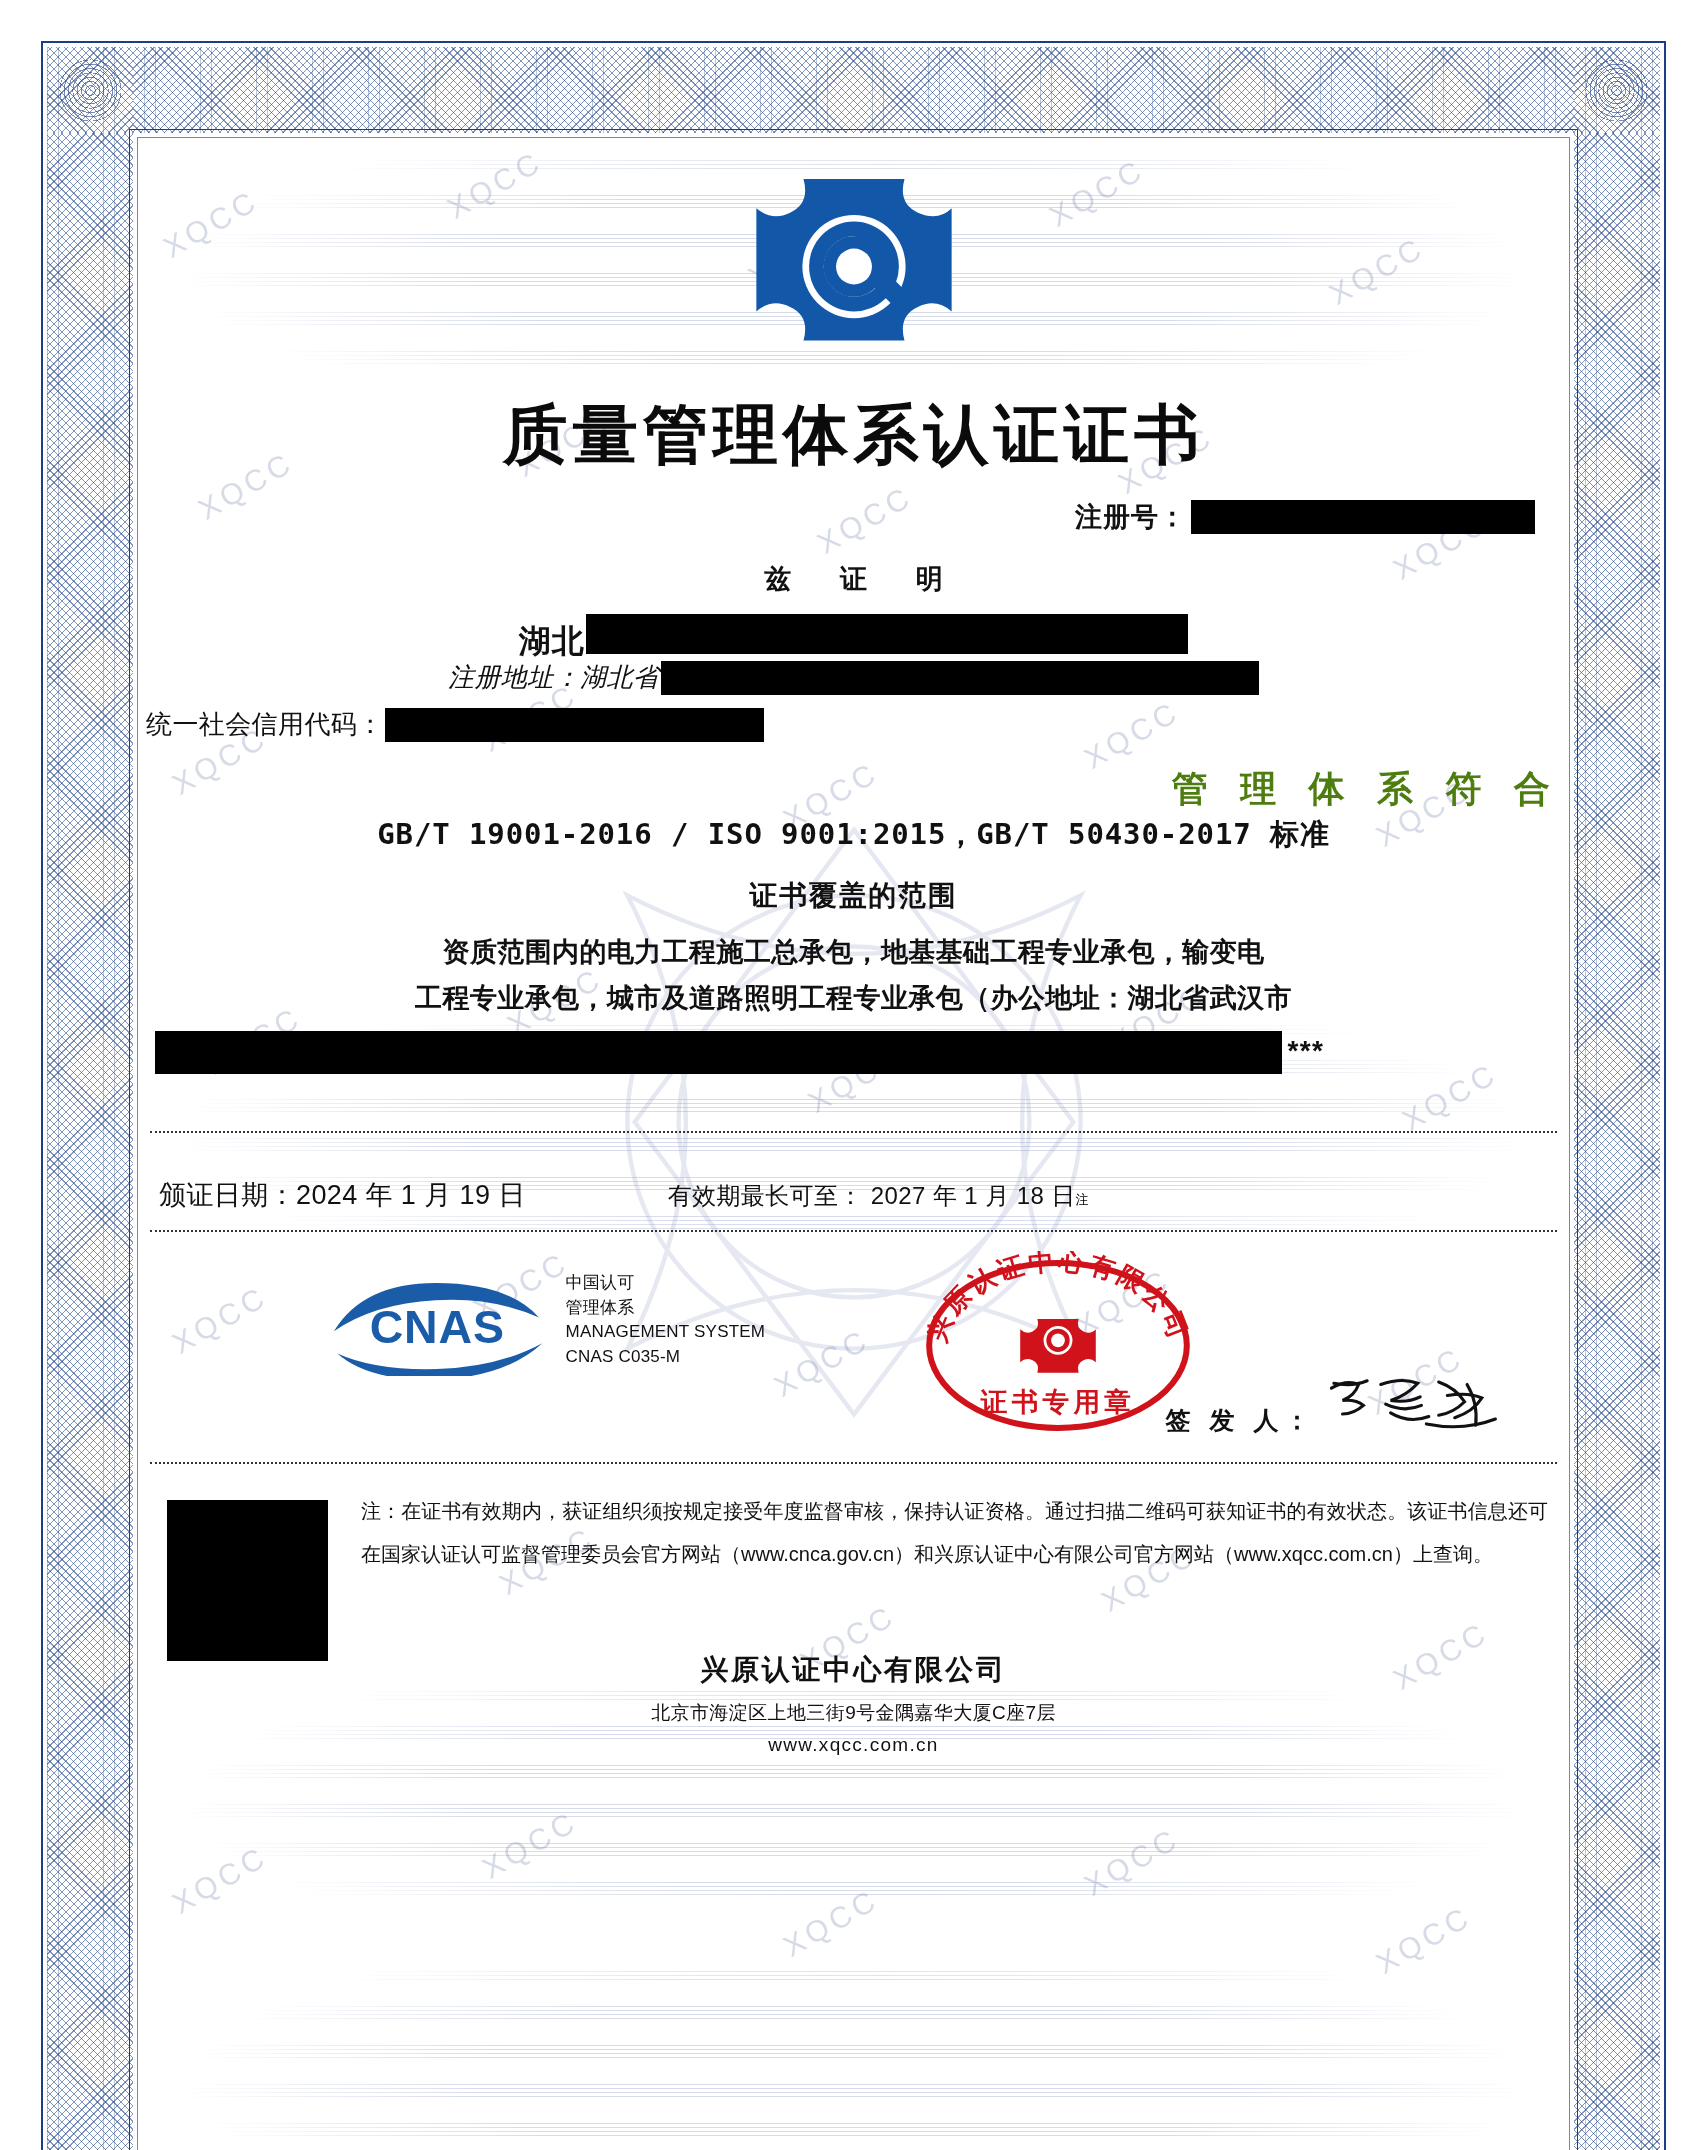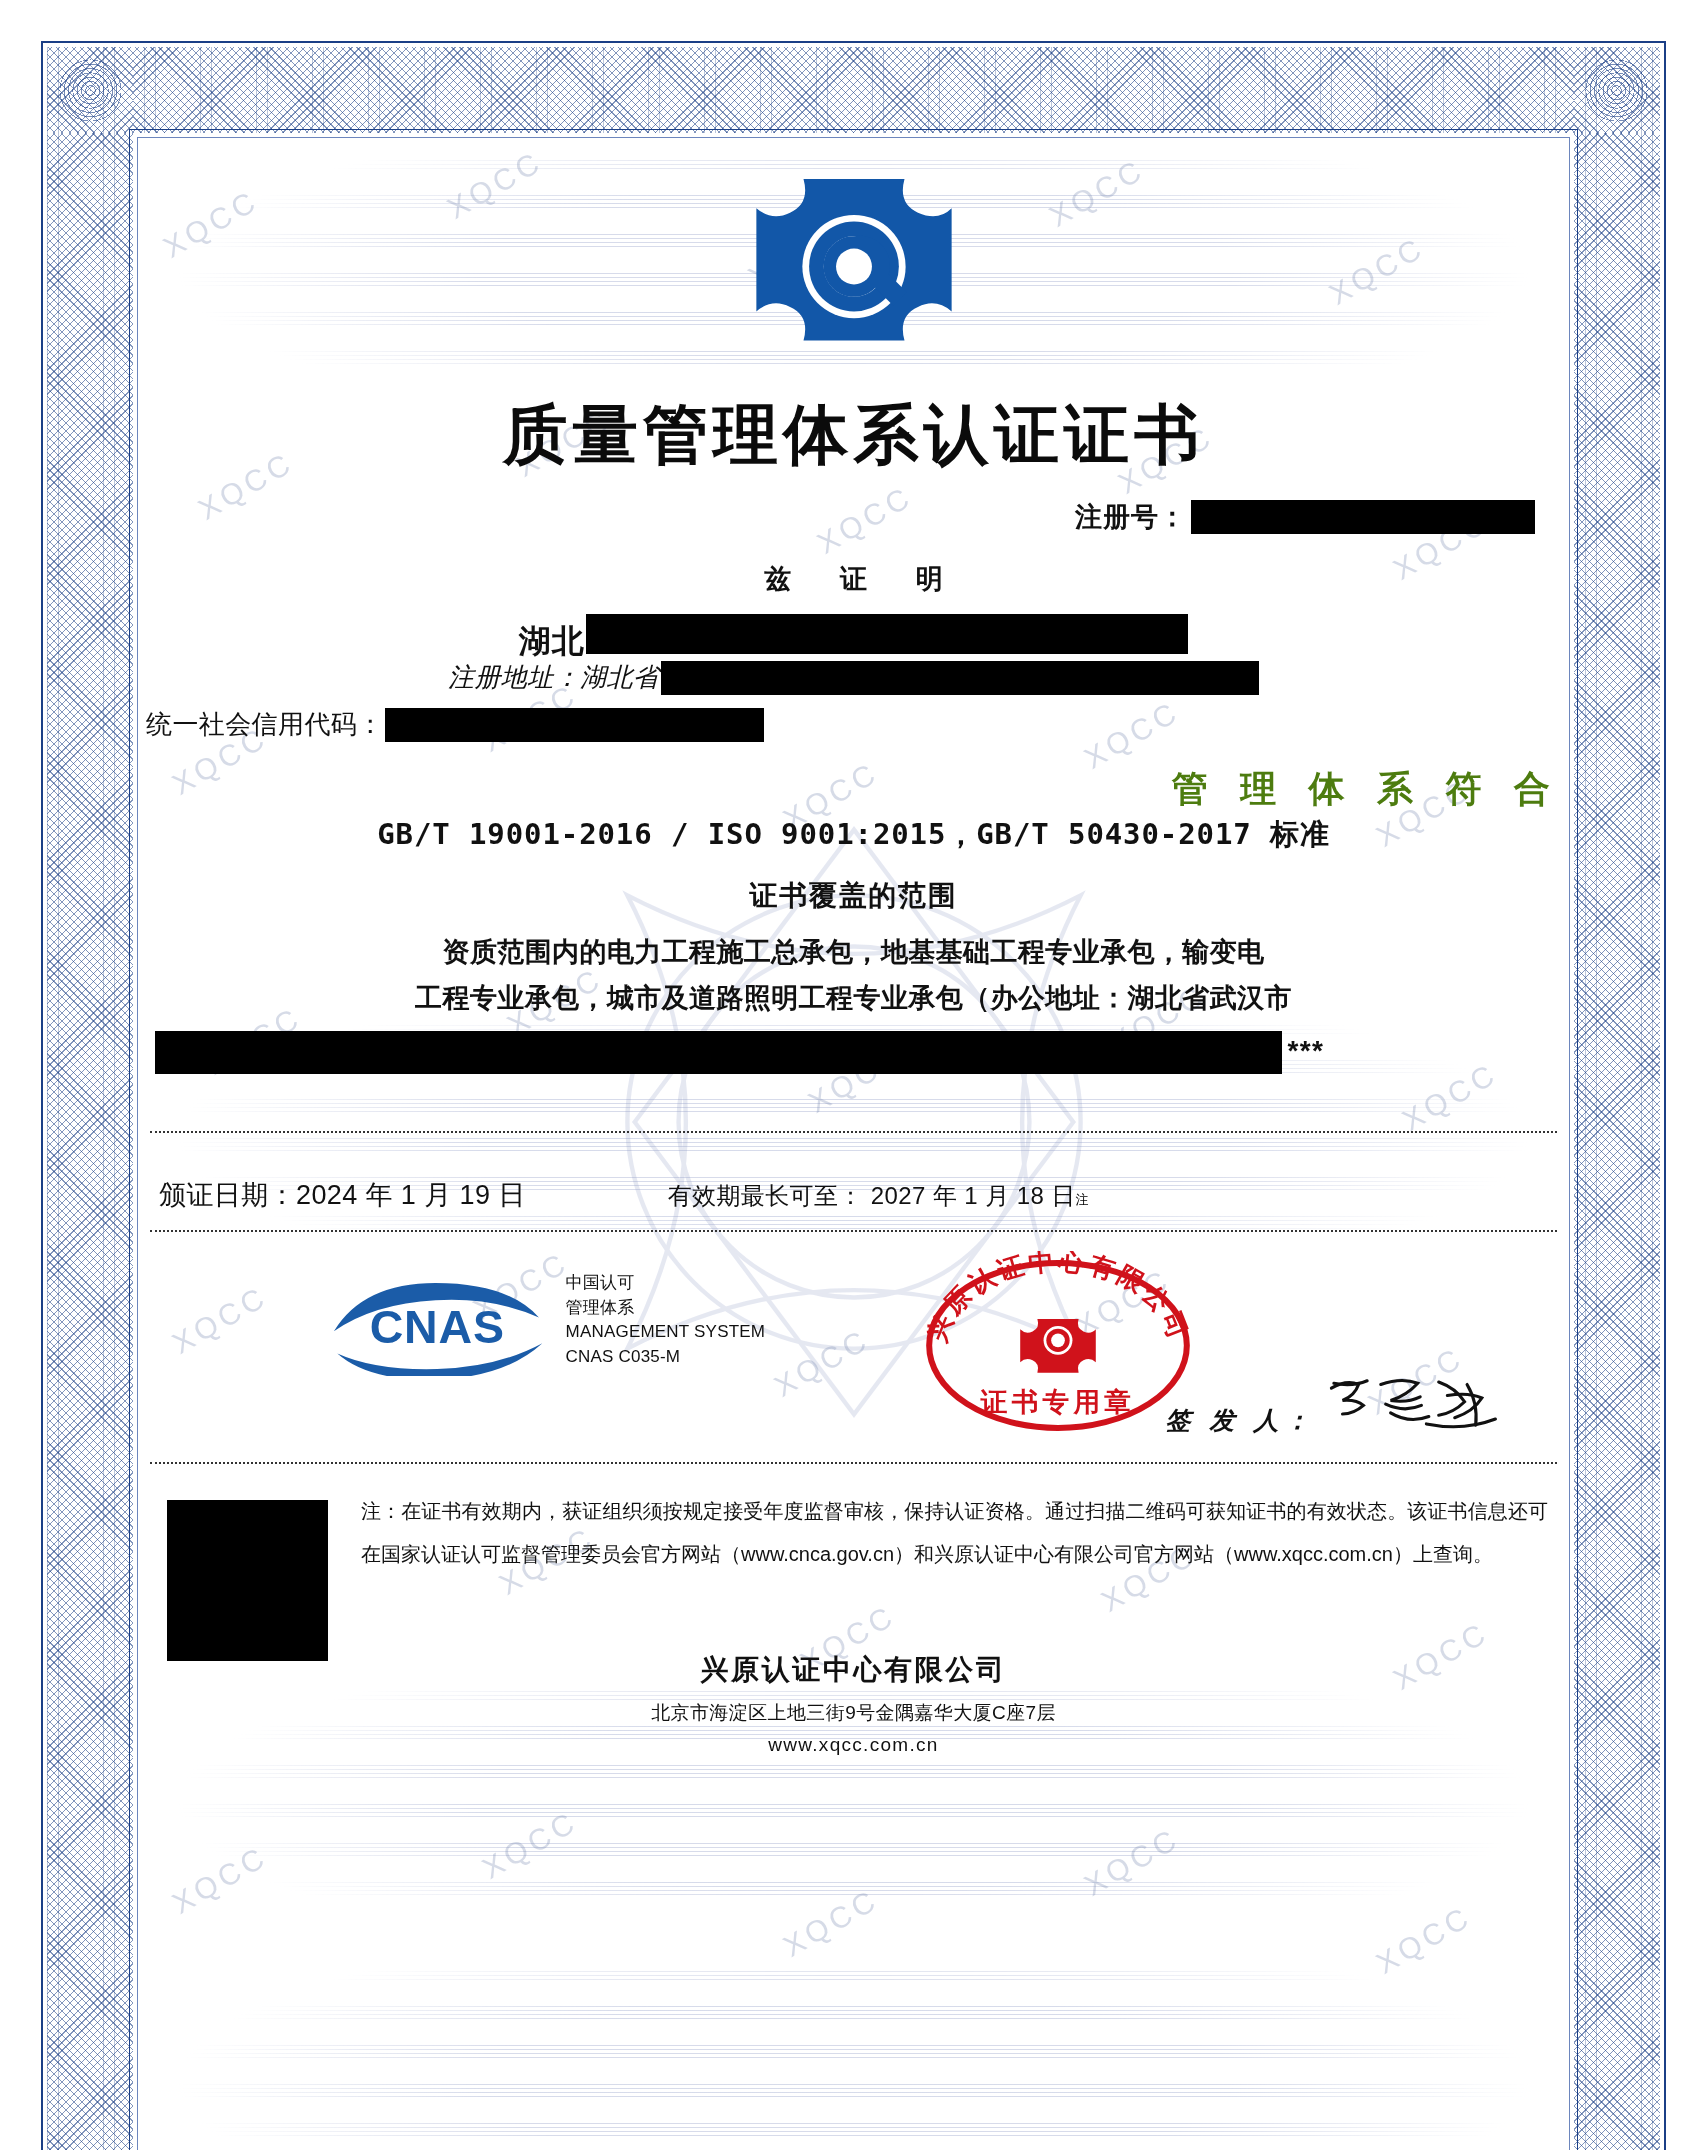--- a/index.html
+++ b/index.html
@@ -355,21 +355,20 @@
     height: 189px;
   }
 
   .signer-row {
     position: absolute;
     right: 52px;
     top: 1226px;
     display: flex;
     align-items: flex-end;
     gap: 8.6px;
-    font-style: italic;
   }
   .signer-label {
     font-size: 25px;
     font-weight: 700;
     letter-spacing: 6px;
     color: #111;
   }
   .signature {
     width: 185px;
     height: 65px;

